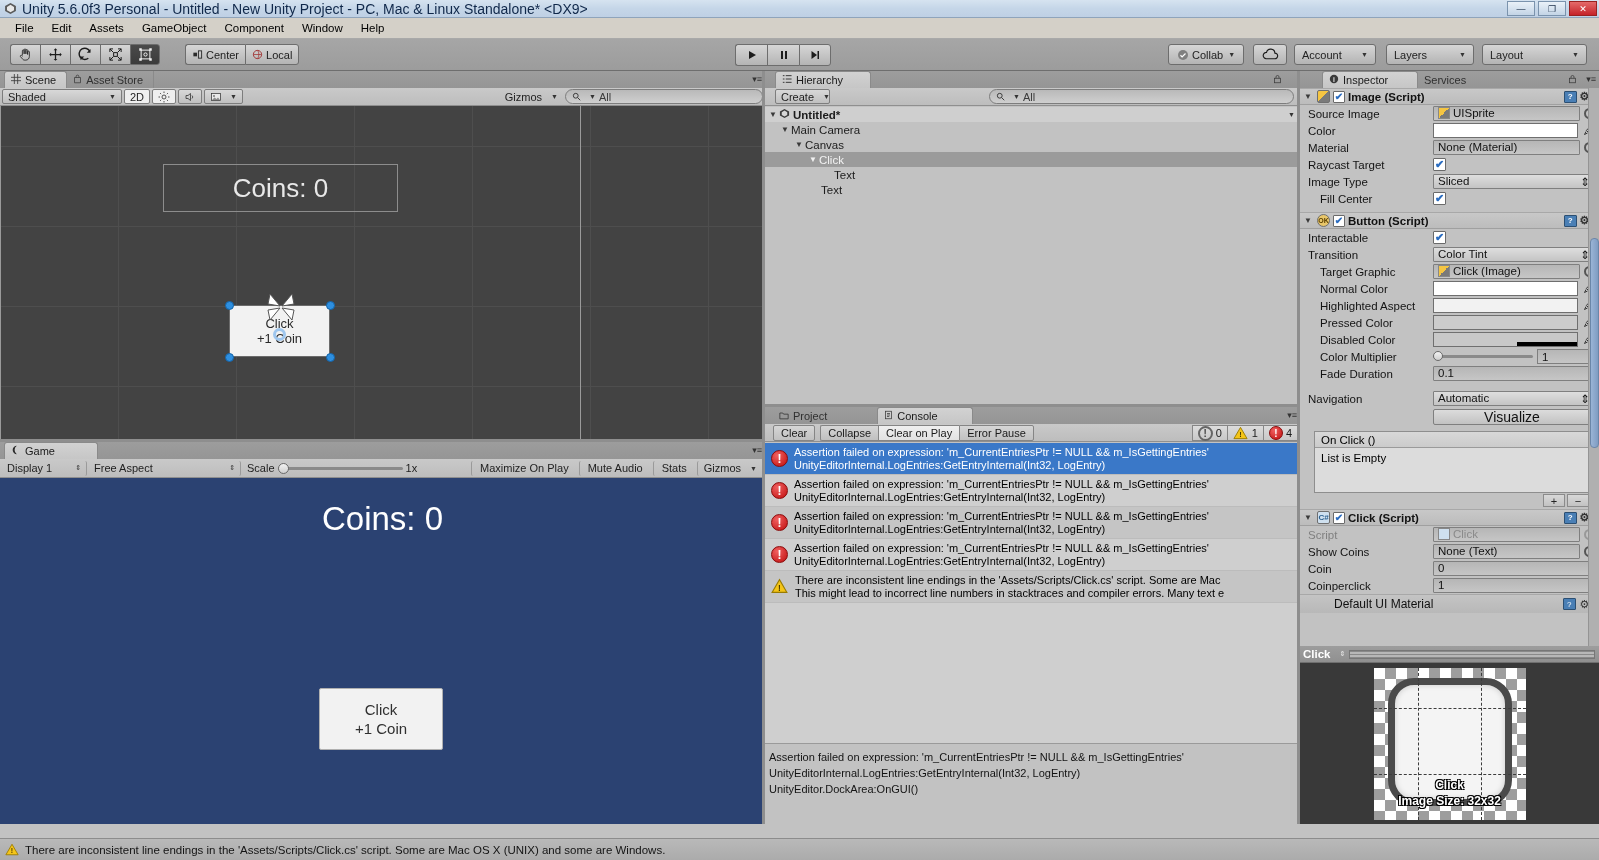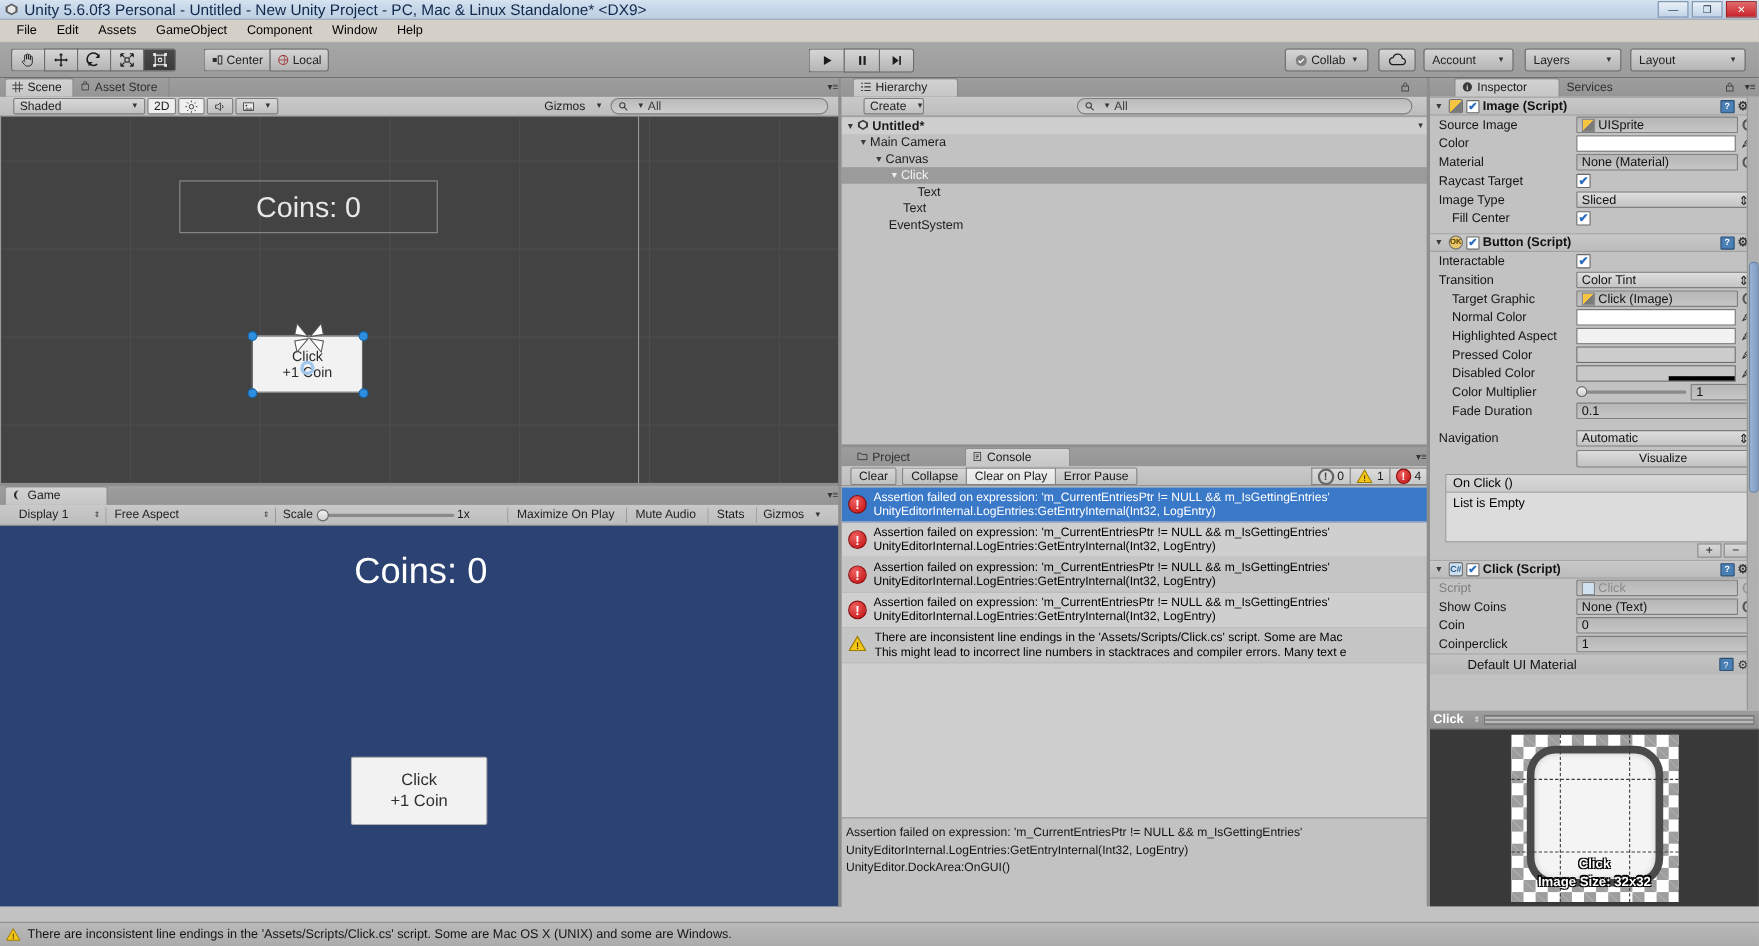--- a/index.html
+++ b/index.html
@@ -80,21 +80,21 @@
     background: linear-gradient(180deg,#d2d2d2,#c6c6c6);
     border: 1px solid #8a8a8a; border-bottom: none;
     border-radius: 3px 3px 0 0; color: #1a1a1a; margin-left: 40px;
   }
   .tab-lock { position: absolute; right: 18px; top: 3px; font-size: 10px; color:#444; }
   .tab-menu { position: absolute; right: 3px; top: 3px; font-size: 9px; color:#333; }
 
   .subtoolbar {
     height: 18px; background: linear-gradient(180deg,#c9c9c9,#bdbdbd);
     border-bottom: 1px solid #8f8f8f; display: flex; align-items: center;
-    padding: 0 12px; gap: 2px;
+    padding: 0 2px; gap: 2px;
   }
   .sbtn {
     height: 15px; padding: 0 5px; font-size: 11px; color: #1e1e1e;
     background: linear-gradient(180deg,#d8d8d8,#c0c0c0);
     border: 1px solid #7d7d7d; border-radius: 2px;
     display: flex; align-items: center; justify-content: center; gap: 4px;
   }
   .sbtn.flat { background: transparent; border: none; }
   .searchfield {
     height: 15px; border-radius: 8px; border: 1px solid #7d7d7d;
@@ -247,21 +247,21 @@
     height: 17px; display: flex; align-items: center; padding-left: 8px;
     font-size: 11.5px; color: #141414;
   }
   .prop-row .plabel { width: 125px; flex: 0 0 125px; white-space: nowrap; }
   .prop-row .plabel.indent { padding-left: 12px; }
   .prop-row .plabel.dim { color: #808080; }
   .pfield {
     height: 15px; flex: 1; margin-right: 4px;
     background: linear-gradient(180deg,#b6b6b6,#c6c6c6);
     border: 1px solid #7f7f7f; border-radius: 1px;
-    display: flex; align-items: center; padding: 0 4px; gap: 3px;
+    display: flex; padding: 0 4px; gap: 3px;
     font-size: 11.5px; color: #111; white-space: nowrap; overflow: hidden;
   }
   .pfield.popup {
     background: linear-gradient(180deg,#dedede,#c4c4c4);
     justify-content: space-between;
   }
   .pfield.dim { color: #8a8a8a; }
   .obj-badge {
     width: 12px; height: 12px; border: 1px solid #888; flex: 0 0 12px;
   }
@@ -288,21 +288,21 @@
   }
   .cm-val {
     width: 58px; height: 15px; margin-right: 4px;
     background: linear-gradient(180deg,#b6b6b6,#c6c6c6); border: 1px solid #7f7f7f;
     display:flex; align-items:center; padding: 0 4px; font-size: 11.5px;
   }
   .visualize-btn {
     height: 16px; margin: 2px 8px 2px 133px;
     background: linear-gradient(180deg,#dcdcdc,#c2c2c2); border: 1px solid #7f7f7f;
     border-radius: 2px; display:flex; align-items:center; justify-content:center;
-    font-size: 11px; color:#111;
+    font-size: 14px; color:#111;
   }
   .onclick-box {
     margin: 6px 8px 0 14px; border: 1px solid #8e8e8e; background: #d2d2d2;
   }
   .onclick-head {
     height: 16px; background: linear-gradient(180deg,#d8d8d8,#cbcbcb);
     border-bottom: 1px solid #9a9a9a; display:flex; align-items:center;
     padding-left: 6px; font-size: 11.5px;
   }
   .onclick-body { height: 44px; padding: 4px 6px; font-size: 11.5px; background:#dcdcdc; }
@@ -707,23 +707,20 @@
       </div>
       <div class="hier-row selected" style="padding-left:44px">
         <span class="foldout" style="color:#f0f0f0">▼</span>
         <span>Click</span>
       </div>
       <div class="hier-row" style="padding-left:69px">
         <span>Text</span>
       </div>
       <div class="hier-row" style="padding-left:56px">
         <span>Text</span>
-      </div>
-      <div class="hier-row" style="padding-left:43px">
-        <span>EventSystem</span>
       </div>
     </div>
   </div>
 
   <div class="panel" id="console-panel">
     <div class="tabstrip">
       <div class="tab" style="margin-left:8px; border:none">
         <span>
           <svg width="10" height="9" viewBox="0 0 12 10">
               <path d="M1 2h3.5l1 1.4H11V9H1z" fill="none" stroke="#3a3a3a"></path>

